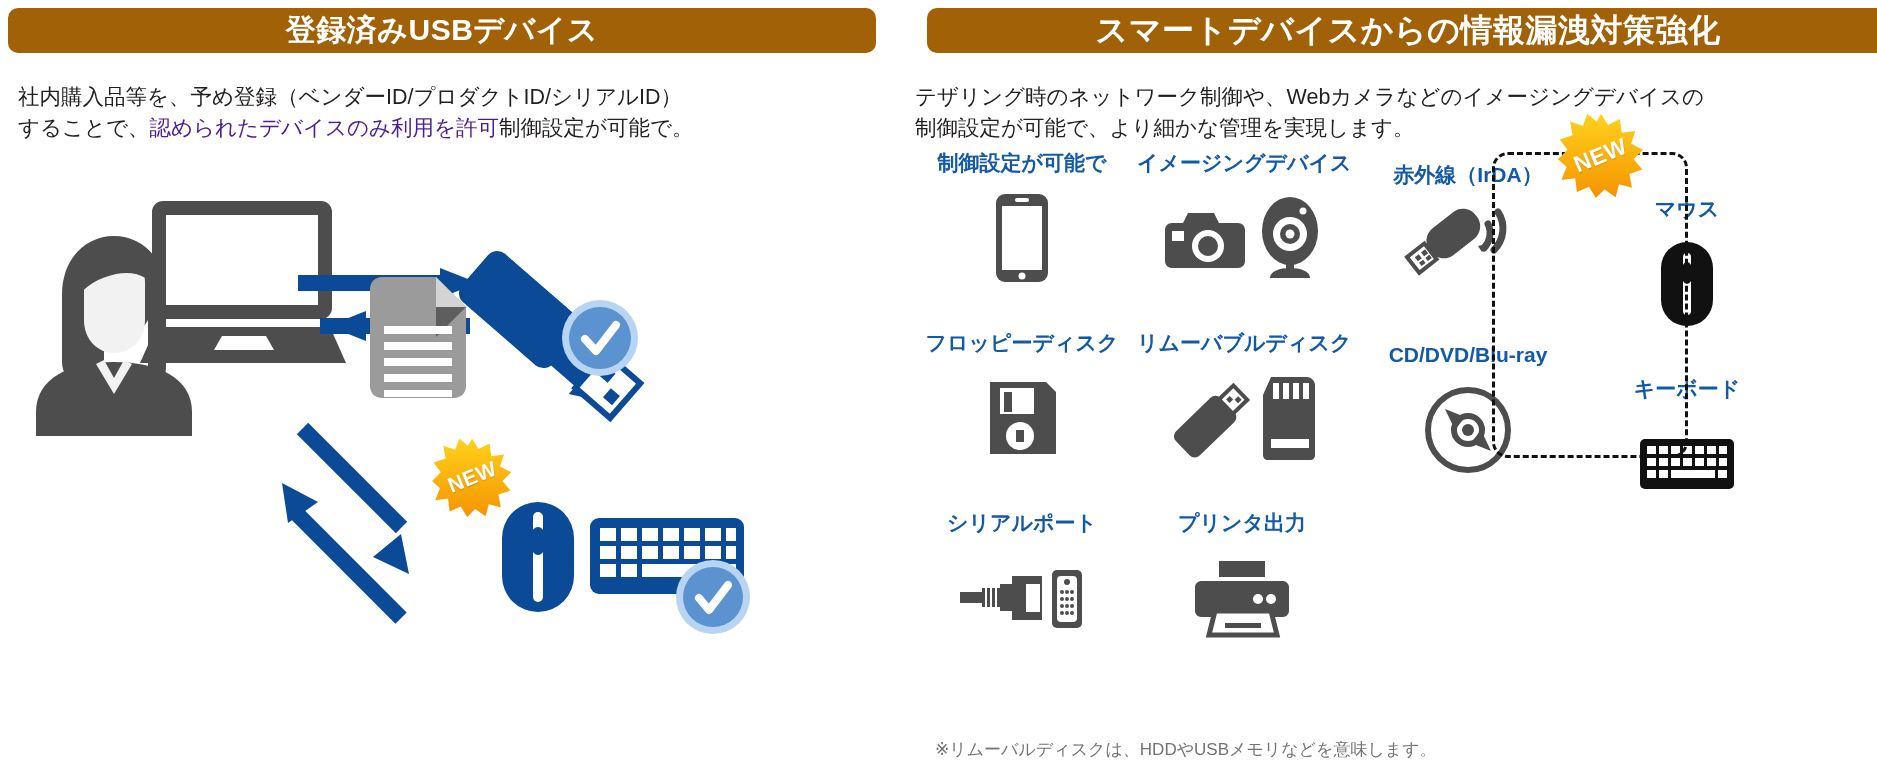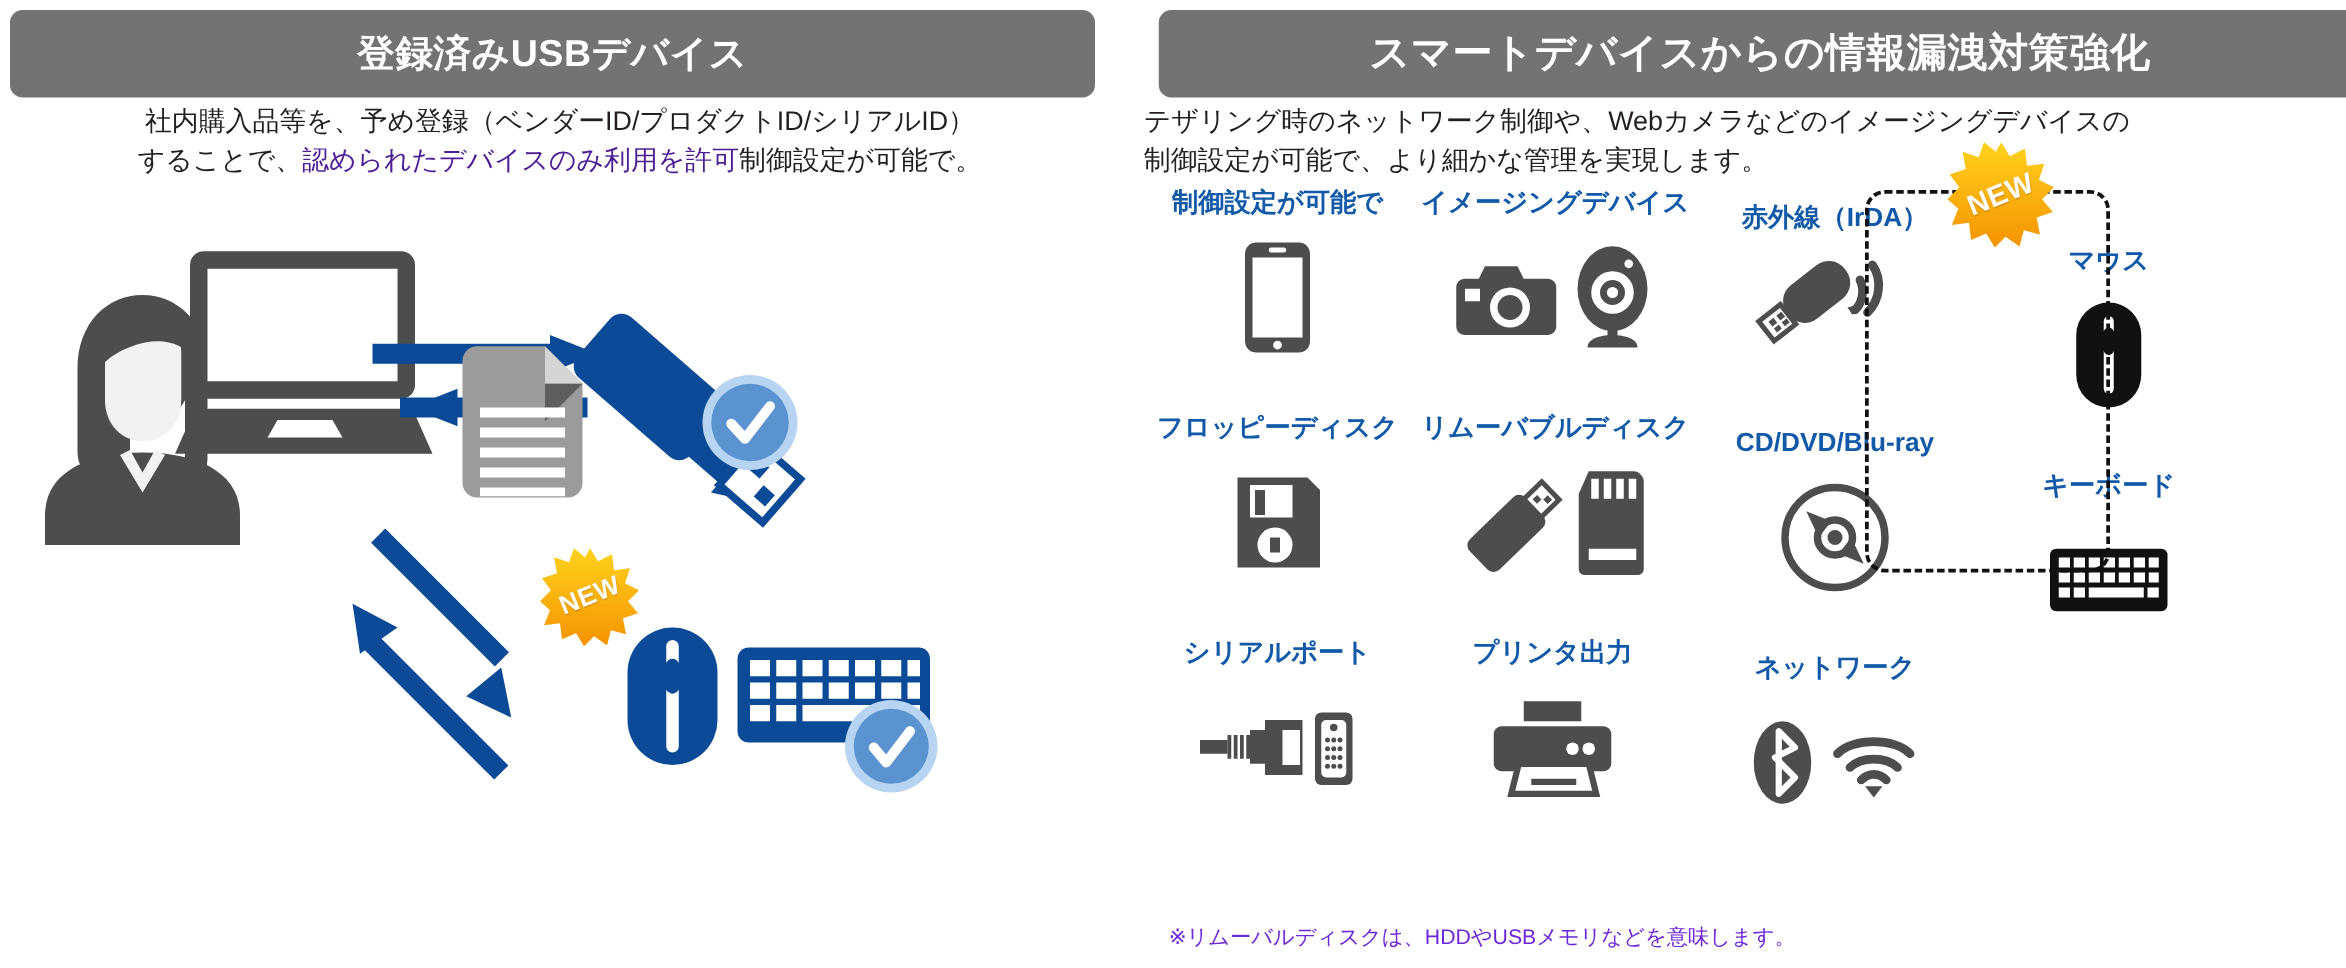--- a/index.html
+++ b/index.html
@@ -13,45 +13,45 @@
   }
   .page{position:relative;width:1877px;height:774px;}
 
   
   .panel{position:absolute;top:0;height:774px;}
   .panel-left{left:0;width:890px;}
   .panel-right{left:915px;width:962px;}
 
   .banner{
     position:absolute;top:8px;
-    height:70px;border-radius:10px;
-    background:#737373;
+    height:45px;border-radius:10px;
+    background:#a16207;
     color:#ffffff;
     display:flex;align-items:center;justify-content:center;
     font-weight:bold;
     letter-spacing:.5px;
     box-sizing:border-box;
   }
   .banner-left{left:8px;width:868px;font-size:30px;}
   .banner-right{left:12px;width:962px;font-size:32px;}
 
   .lead{
     position:absolute;
     color:#231f20;
     font-size:21.5px;
     line-height:31px;
     white-space:pre-line;
   }
-  .lead-left{left:18px;top:82px;width:860px;text-align:center;}
+  .lead-left{left:18px;top:82px;width:860px;}
   .lead-right{left:0px;top:82px;width:880px;}
   .hl{color:#4c1d95;}
 
   .footnote{
     position:absolute;left:20px;top:738px;
-    font-size:17px;color:#6d28d9;
+    font-size:17px;color:#737373;
   }
 
   
   .dev-grid{position:absolute;left:0;top:150px;width:962px;}
   .dev-row{position:relative;height:180px;}
   .dev-cell{
     position:absolute;
     width:210px;
     text-align:center;
   }
@@ -446,37 +446,20 @@
               <rect x="24" y="2" width="46" height="16" fill="#4d4d4d"></rect>
               <path d="M6 22 L88 22 C91 22 94 25 94 28 L94 52 C94 55 91 58 88 58 L6 58 C3 58 0 55 0 52 L0 28 C0 25 3 22 6 22 Z" fill="#4d4d4d"></path>
               <circle cx="76" cy="40" r="5" fill="#ffffff"></circle>
               <circle cx="63" cy="40" r="5" fill="#ffffff"></circle>
               <path d="M20 52 L76 52 L82 76 L14 76 Z" fill="#ffffff" stroke="#4d4d4d" stroke-width="5"></path>
               <rect x="30" y="64" width="36" height="5" fill="#4d4d4d"></rect>
             </svg>
           </div>
         </div>
 
-        <div class="dev-cell c2">
-          <div class="dev-label">ネットワーク</div>
-          <div class="dev-icons">
-            <svg width="48" height="70" viewBox="0 0 48 70">
-              <ellipse cx="24" cy="35" rx="23" ry="33" fill="#4d4d4d"></ellipse>
-              <path d="M21 10 L21 60 L34 47 L18 31 L34 23 Z" fill="none" stroke="#ffffff" stroke-width="5" stroke-linejoin="round"></path>
-            </svg>
-            <svg width="70" height="58" viewBox="0 0 70 58">
-              <g fill="none" stroke="#4d4d4d" stroke-width="7" stroke-linecap="round">
-                <path d="M6 22 C18 9 52 9 64 22"></path>
-                <path d="M16 33 C25 24 45 24 54 33"></path>
-                <path d="M25 43 C31 37 39 37 45 43"></path>
-              </g>
-              <path d="M28 48 L42 48 L35 57 Z" fill="#4d4d4d"></path>
-            </svg>
-          </div>
-        </div>
 
         <div class="dev-cell c3">
           <div class="dev-label"></div>
         </div>
       </div>
 
     </div>
 
     <div class="footnote">※リムーバルディスクは、HDDやUSBメモリなどを意味します。</div>
   </div>

